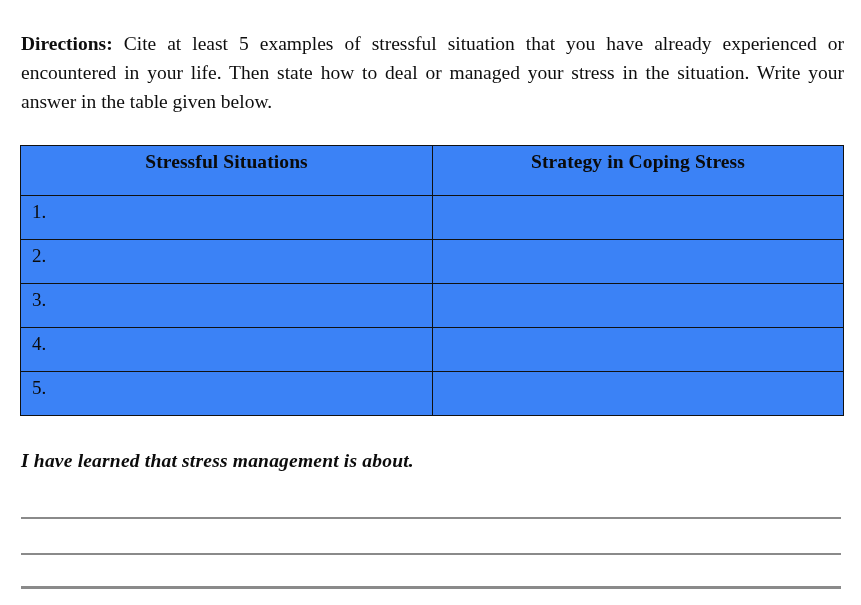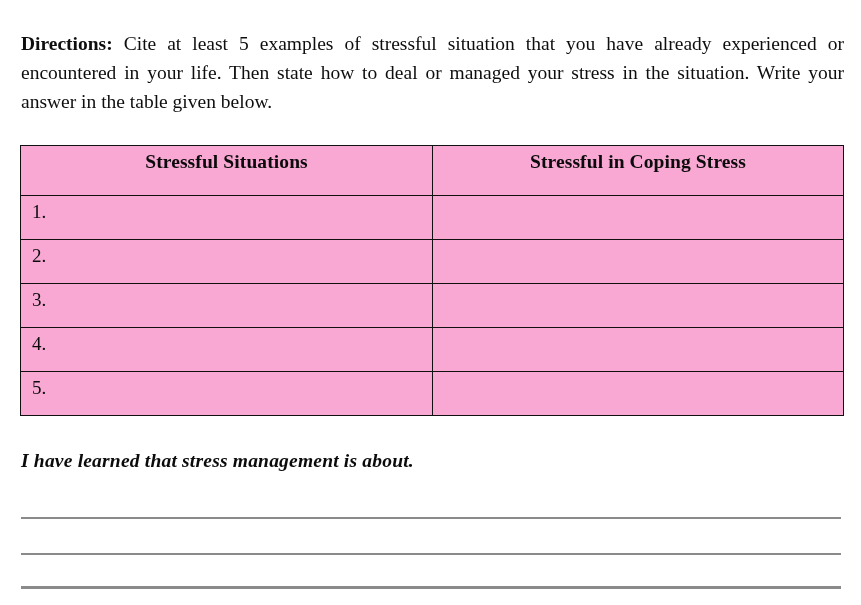--- a/index.html
+++ b/index.html
@@ -49,21 +49,21 @@
     left: 20px;
     top: 145px;
     width: 823px;
     border-collapse: collapse;
     table-layout: fixed;
   }
   .wsheet-table td, .wsheet-table th {
     border: 1.4px solid #111111;
     padding: 0;
     vertical-align: top;
-    background: #f9a8d4;
+    background: #3b82f6;
   }
   .col-left  { width: 412px; }
   .col-right { width: 411px; }
 
   .wsheet-table thead th {
     height: 44px;
     font-size: 19.5px;
     font-weight: bold;
     text-align: center;
     vertical-align: top;
@@ -124,21 +124,21 @@
   </p>
 
   <table class="wsheet-table">
     <colgroup>
       <col class="col-left">
       <col class="col-right">
     </colgroup>
     <thead>
       <tr>
         <th>Stressful Situations</th>
-        <th>Stressful in Coping Stress</th>
+        <th>Strategy in Coping Stress</th>
       </tr>
     </thead>
     <tbody>
       <tr>
         <td>
           <span class="row-num">1.</span>
         </td>
         <td>
           <span class="blank-cell"></span>
         </td>

